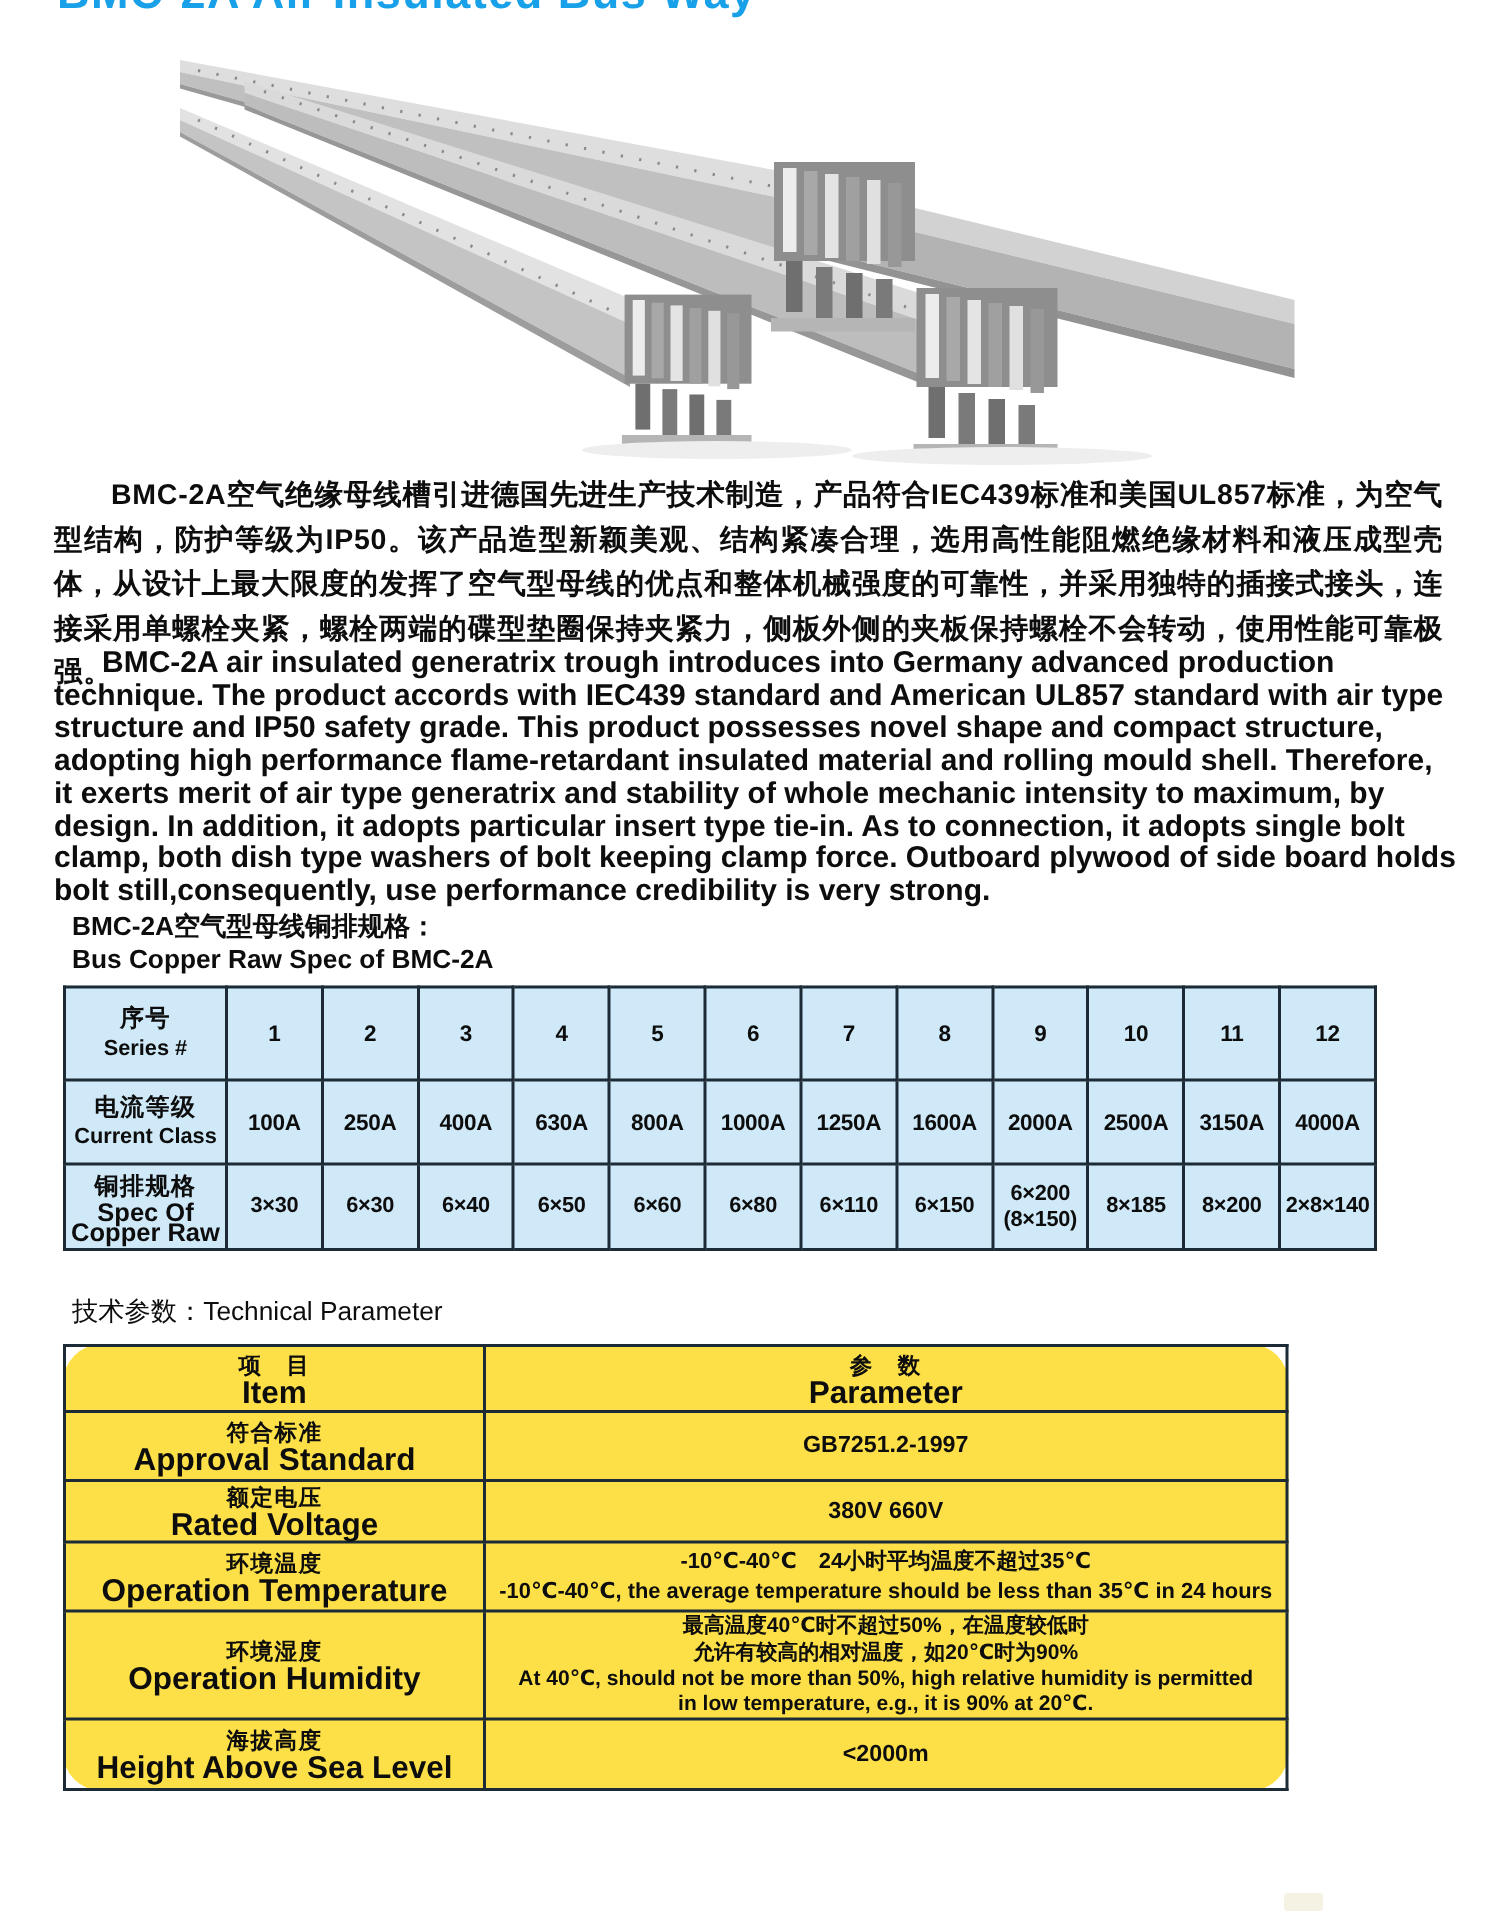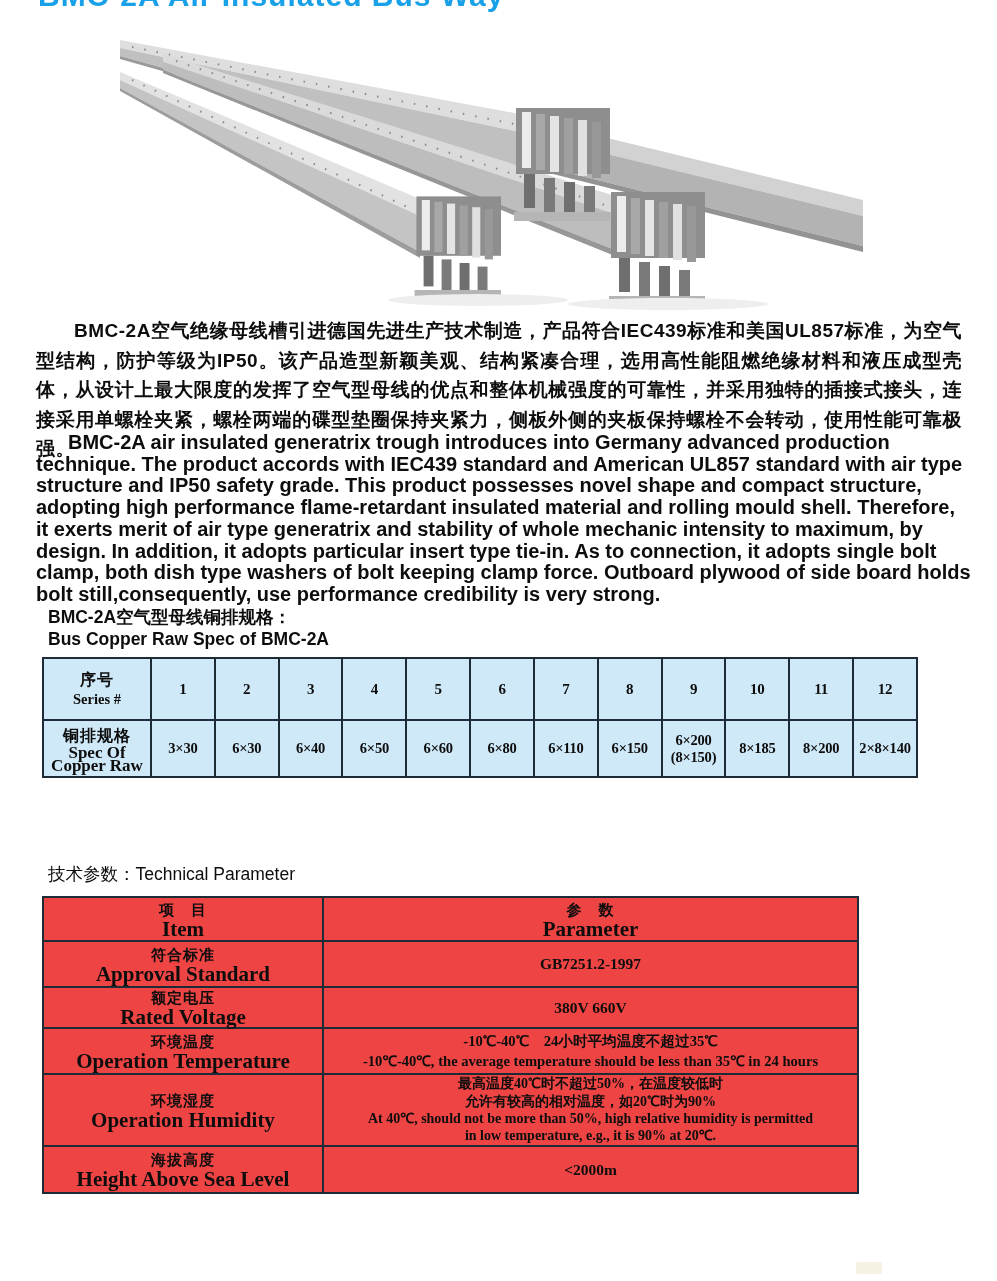--- a/index.html
+++ b/index.html
@@ -19,36 +19,36 @@
     font-size:19px;line-height:29.5px;font-weight:700;text-align:justify;text-indent:2em;
     letter-spacing:0.5px;
   }
   .en-para{
     position:absolute;left:36px;top:432px;width:935px;margin:0;
     font-size:20px;line-height:21.7px;font-weight:700;text-indent:1.6em;
   }
   .spec-head{position:absolute;left:48px;top:607px;font-weight:700;line-height:21.5px;}
   .spec-head .l1{font-size:17.5px;}
   .spec-head .l2{font-size:17.5px;}
-  table{border-collapse:collapse;table-layout:fixed;font-family:Liberation Serif, serif;}
+  table{border-collapse:collapse;table-layout:fixed;}
   #spec-table{position:absolute;left:42px;top:657px;width:876px;background:#cfe9f8;}
   #spec-table td{
     border:2px solid #1c2b36;text-align:center;vertical-align:middle;
     font-weight:700;font-size:15px;padding:0;letter-spacing:-0.2px;white-space:pre-line;
   }
   #spec-table col.lab{width:108px;}
   #spec-table tr.sr0{height:62px;}
   #spec-table tr.sr1{height:56px;}
   #spec-table tr.sr2{height:57px;margin-top:48px;}
   #spec-table td.rowlab .cn{font-size:16px;line-height:20px;letter-spacing:1px;}
   #spec-table td.rowlab .en{font-size:14.5px;line-height:18px;letter-spacing:0;}
   #spec-table tr.sr2 td.rowlab .en{font-size:17px;line-height:13px;}
   #spec-table tr.sr2 td{font-size:14.5px;line-height:17px;}
   .tech-head{position:absolute;left:48px;top:862px;font-size:17.5px;font-weight:400;}
-  #tech-table{position:absolute;left:42px;top:896px;width:815px;background:#ef4444;}
+  #tech-table{position:absolute;left:42px;top:896px;width:815px;background:#fde047;border-radius:26px;}
   #tech-table td{
     border:2px solid #1c2b36;text-align:center;vertical-align:middle;
     font-weight:700;padding:0;white-space:pre-line;
   }
   #tech-table col.c1{width:280px;}
   #tech-table col.c2{width:535px;}
   #tech-table .cn{font-size:15px;line-height:19px;letter-spacing:1px;}
   #tech-table .en{font-size:21px;line-height:18px;letter-spacing:0;}
   #tech-table td.param{font-size:15.5px;line-height:20px;}
   #tech-table tr.hrow{height:44px;}
@@ -142,20 +142,35 @@
           <td>4</td>
           <td>5</td>
           <td>6</td>
           <td>7</td>
           <td>8</td>
           <td>9</td>
           <td>10</td>
           <td>11</td>
           <td>12</td>
         </tr>
+        <tr class="sr1">
+          <td class="rowlab"><div class="cn">电流等级</div><div class="en">Current Class</div></td>
+          <td>100A</td>
+          <td>250A</td>
+          <td>400A</td>
+          <td>630A</td>
+          <td>800A</td>
+          <td>1000A</td>
+          <td>1250A</td>
+          <td>1600A</td>
+          <td>2000A</td>
+          <td>2500A</td>
+          <td>3150A</td>
+          <td>4000A</td>
+        </tr>
         <tr class="sr2">
           <td class="rowlab"><div class="cn">铜排规格</div><div class="en">Spec Of Copper Raw</div></td>
           <td>3×30</td>
           <td>6×30</td>
           <td>6×40</td>
           <td>6×50</td>
           <td>6×60</td>
           <td>6×80</td>
           <td>6×110</td>
           <td>6×150</td>

